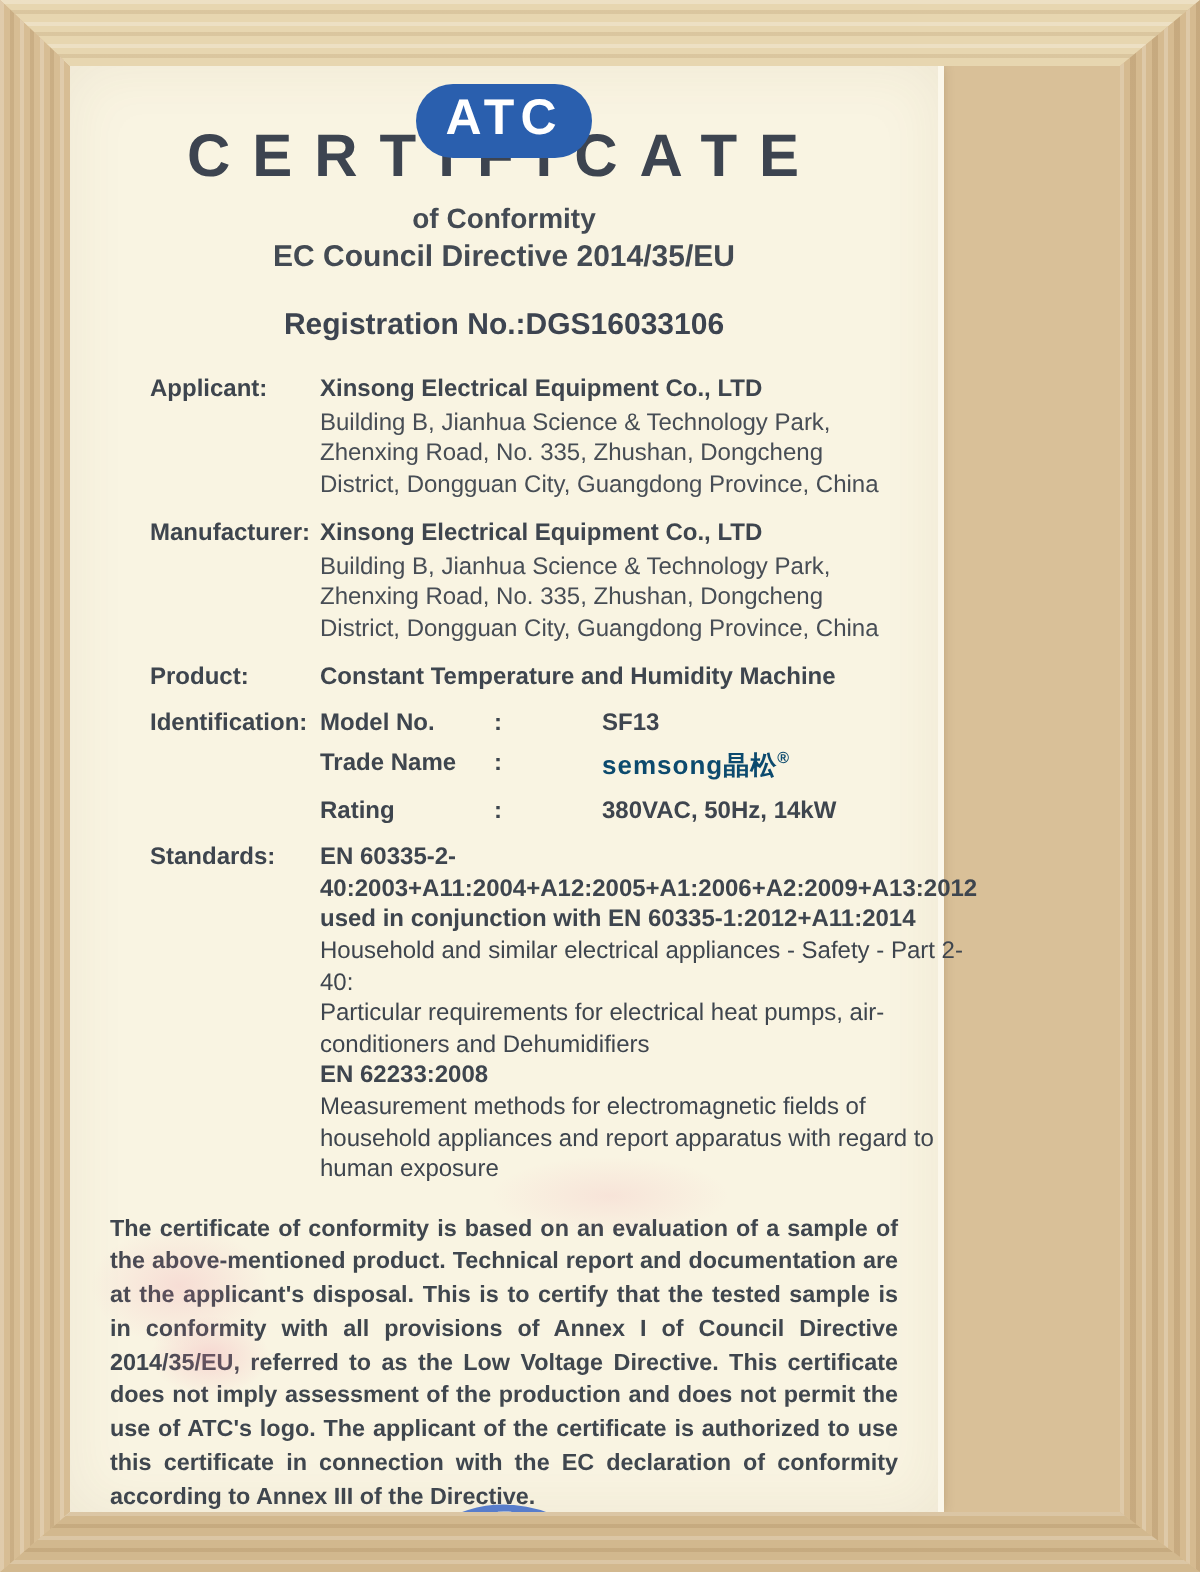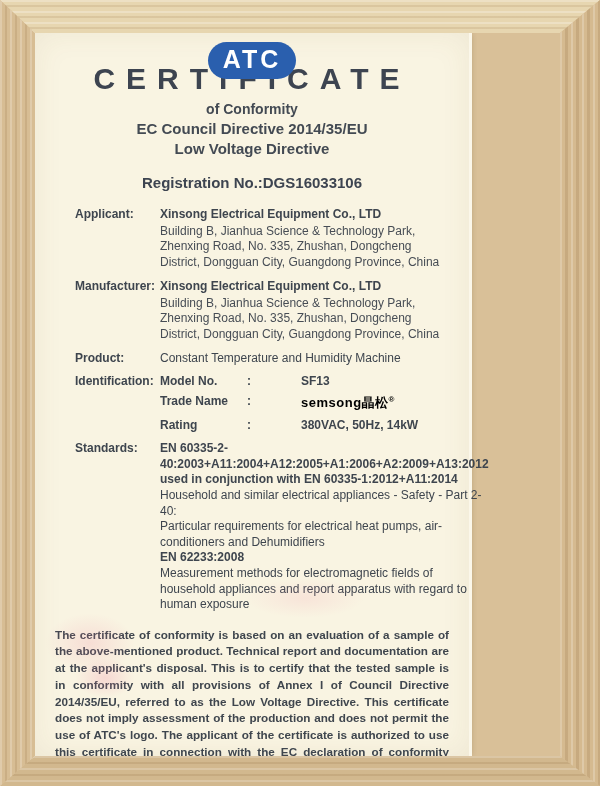--- a/index.html
+++ b/index.html
@@ -46,26 +46,26 @@
   }
   .subtitle{font-size:14px;font-weight:bold;margin-top:5px;color:#434a53;}
   .directive{font-size:15px;font-weight:bold;margin-top:3px;color:#434a53;}
   .registration{font-size:15px;font-weight:bold;margin-top:17px;color:#3d4450;}
   
   .fields{margin:16px 22px 0 40px;font-size:12px;}
   .field-row{display:grid;grid-template-columns:85px 1fr;margin-bottom:9px;}
   .field-label{font-weight:bold;}
   .company-name{font-weight:bold;}
   .company-address{margin-top:3px;line-height:1.28;color:#474d55;}
-  .product-value{font-weight:normal;}
+  .product-value{font-weight:bold;}
   .ident-grid{display:grid;grid-template-columns:87px 14px 1fr;row-gap:6px;}
   .ident-key{font-weight:bold;}
   .ident-sep{font-weight:bold;}
   .ident-val{font-weight:bold;margin-left:40px;}
-  .trade-logo{font-weight:bold;letter-spacing:.5px;color:#000000;font-size:13px;}
+  .trade-logo{font-weight:bold;letter-spacing:.5px;color:#0c4a6e;font-size:13px;}
   .trade-logo sup{font-size:8px;}
   .standards-lines div{line-height:1.3;}
   .std-bold{font-weight:bold;}
   
   .body-par{
     margin:14px 20px 0 20px;font-size:11.7px;font-weight:bold;
     text-align:justify;line-height:1.43;color:#3f464e;
   }
   
   .sign-area{position:relative;height:152px;margin:6px 20px 0 20px;}
@@ -93,21 +93,20 @@
   <div class="smudge smudge2"></div>
   <div class="smudge smudge3"></div>
 
   <div class="header">
     <div class="atc-pill">
       <span>ATC</span>
     </div>
     <div class="cert-title">CERTIFICATE</div>
     <div class="subtitle">of Conformity</div>
     <div class="directive">EC Council Directive 2014/35/EU</div>
-    <div class="directive">Low Voltage Directive</div>
     <div class="registration">Registration No.:DGS16033106</div>
   </div>
 
   <div class="fields">
 
     <div class="field-row">
       <div class="field-label">Applicant:</div>
       <div>
         <div class="company-name">Xinsong Electrical Equipment Co., LTD</div>
         <div class="company-address">Building B, Jianhua Science &amp; Technology Park, Zhenxing Road, No. 335, Zhushan, Dongcheng District, Dongguan City, Guangdong Province, China</div>

